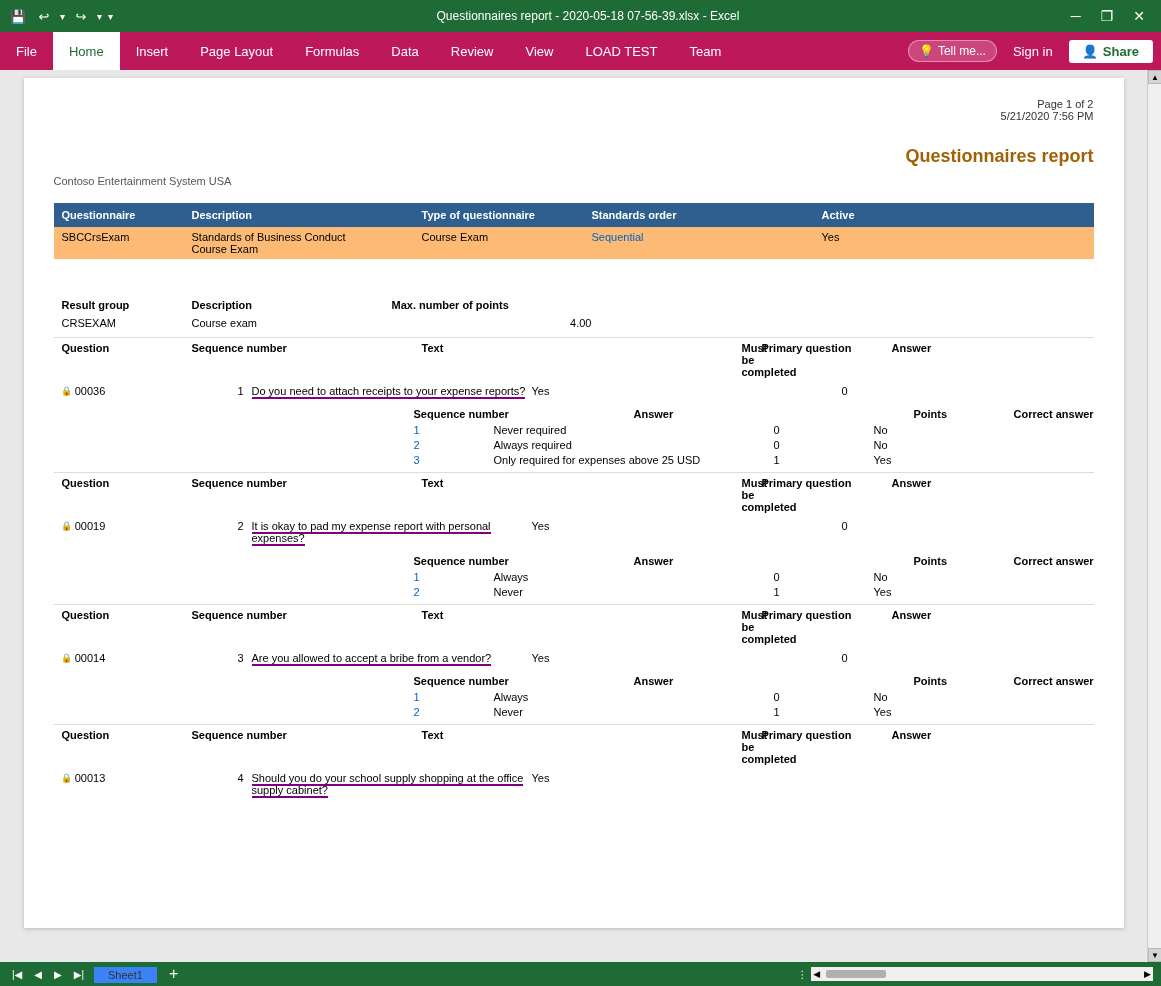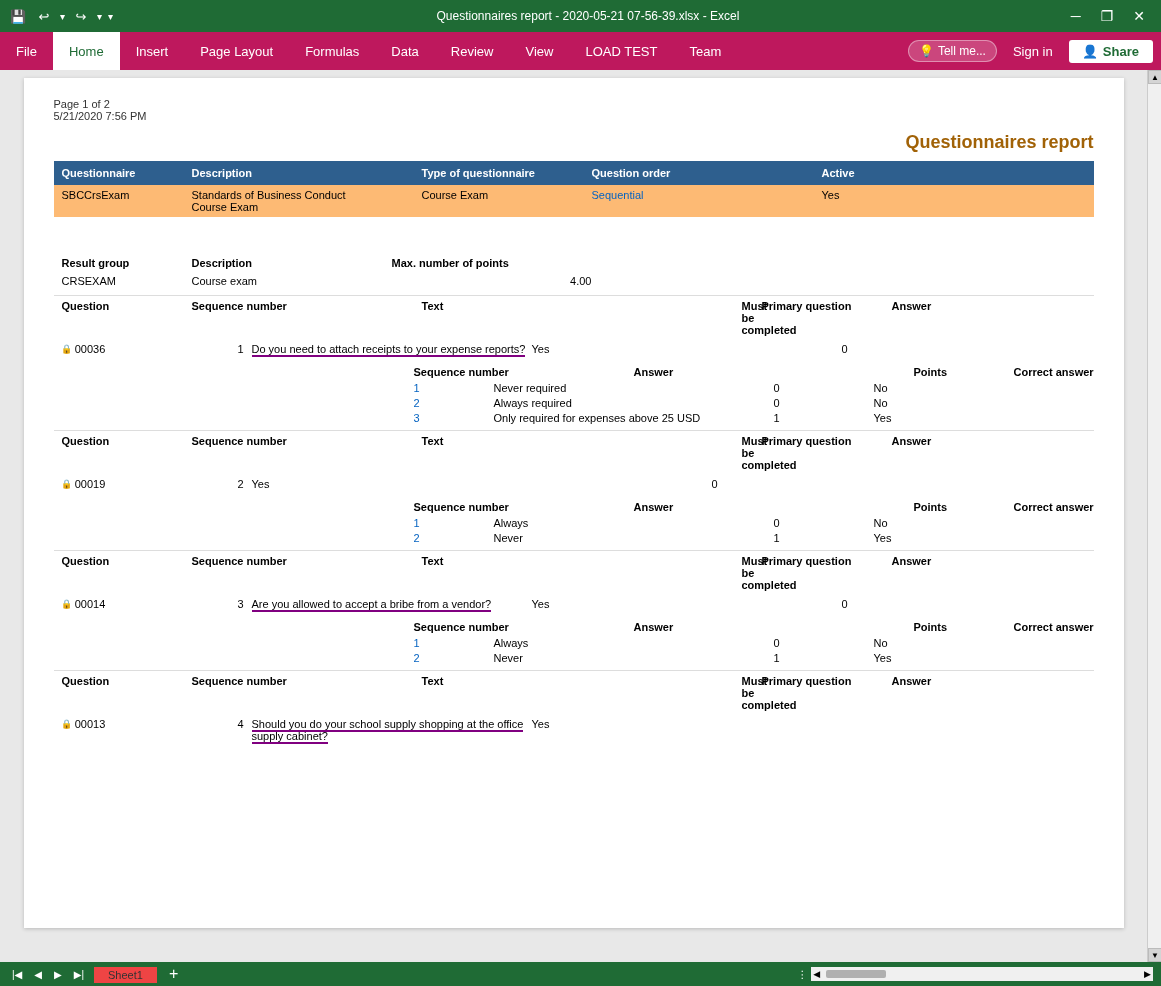--- a/index.html
+++ b/index.html
@@ -101,21 +101,21 @@
       background: white;
       margin: 8px auto;
       width: 1100px;
       min-height: 850px;
       box-shadow: 0 1px 4px rgba(0,0,0,0.2);
       padding: 20px 30px 40px;
       position: relative;
     }
 
     
-    .page-meta { font-size: 11px; color: #333; margin-bottom: 10px; }
+    .page-meta { text-align: right; font-size: 11px; color: #333; margin-bottom: 24px; }
 
     
     .report-title { font-size: 18px; font-weight: bold; color: #a16207; margin-bottom: 8px; text-align: right; }
     .report-subtitle { font-size: 11px; color: #555; margin-bottom: 16px; }
 
     
     .table-header {
       background: #2e5f8e;
       color: white;
       display: grid;
@@ -151,21 +151,21 @@
     
     .bottom-bar {
       height: 24px;
       background: #1f6b35;
       display: flex;
       align-items: center;
       justify-content: space-between;
       padding: 0 8px;
     }
     .sheet-tab {
-      background: #ef4444;
+      background: #3b82f6;
       color: #333;
       padding: 2px 14px;
       font-size: 11px;
       cursor: pointer;
       border-top: 2px solid #1f6b35;
       margin-left: 2px;
     }
     .bottom-left { display: flex; align-items: center; gap: 4px; }
     .bottom-nav-btn { color: white; font-size: 10px; cursor: pointer; background: none; border: none; padding: 2px 4px; }
     .bottom-right { display: flex; align-items: center; gap: 4px; }
@@ -180,21 +180,21 @@
 
 <div class="title-bar">
   <div class="title-bar-left">
     <span class="tb-icon">💾</span>
     <span class="tb-icon">↩</span>
     <span style="font-size:10px;color:white;">▾</span>
     <span class="tb-icon">↪</span>
     <span style="font-size:10px;color:white;">▾</span>
     <span style="font-size:10px;color:white;">▾</span>
   </div>
-  <div class="title-bar-center">Questionnaires report - 2020-05-21 07-56-39.xlsx - Excel</div>
+  <div class="title-bar-center">Questionnaires report - 2020-05-18 07-56-39.xlsx - Excel</div>
   <div class="title-bar-right">
     <button class="title-btn">─</button>
     <button class="title-btn">❐</button>
     <button class="title-btn">✕</button>
   </div>
 </div>
 
 <div class="ribbon">
   <div class="ribbon-tab">File</div>
   <div class="ribbon-tab active">Home</div>
@@ -222,26 +222,27 @@
 <div class="main-area">
   <div class="sheet-outer">
     <div class="sheet-wrapper">
 
       <div class="page-meta">
         <div>Page 1 of 2</div>
         <div>5/21/2020 7:56 PM</div>
       </div>
 
       <div class="report-title">Questionnaires report</div>
+      <div class="report-subtitle">Contoso Entertainment System USA</div>
 
       <div class="table-header">
         <div>Questionnaire</div>
         <div>Description</div>
         <div>Type of questionnaire</div>
-        <div>Question order</div>
+        <div>Standards order</div>
         <div>Active</div>
       </div>
 
       <div class="row-main">
         <div>SBCCrsExam</div>
         <div>
           <div>Standards of Business Conduct</div>
           <div>Course Exam</div>
         </div>
         <div>Course Exam</div>
@@ -320,20 +321,23 @@
           <div style="margin-left:160px;">Must be completed</div>
           <div>Primary question</div>
           <div>Answer</div>
         </div>
         <div style="display:grid; grid-template-columns: 130px 60px 280px 180px 130px 80px; padding: 3px 8px 8px; font-size:11px; align-items:start;">
           <div class="q-id-cell">
             <span class="lock-icon">🔒</span>
             <span>00019</span>
           </div>
           <div style="text-align:right; padding-right:8px;">2</div>
+          <div>
+            <span style="border-bottom:2px solid purple;">It is okay to pad my expense report with personal expenses?</span>
+          </div>
           <div>Yes</div>
           <div></div>
           <div>0</div>
         </div>
         <div style="display:grid; grid-template-columns: 220px 280px 100px 120px; padding: 3px 8px 2px 360px; font-size:11px; font-weight:bold;">
           <div>Sequence number</div>
           <div>Answer</div>
           <div>Points</div>
           <div>Correct answer</div>
         </div>

